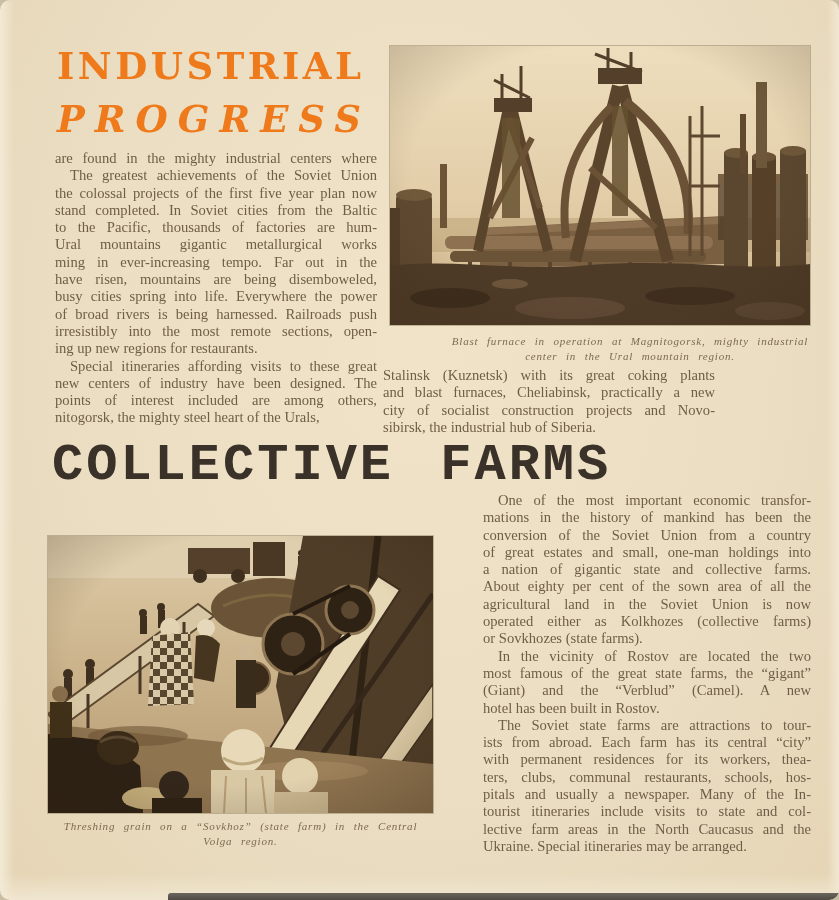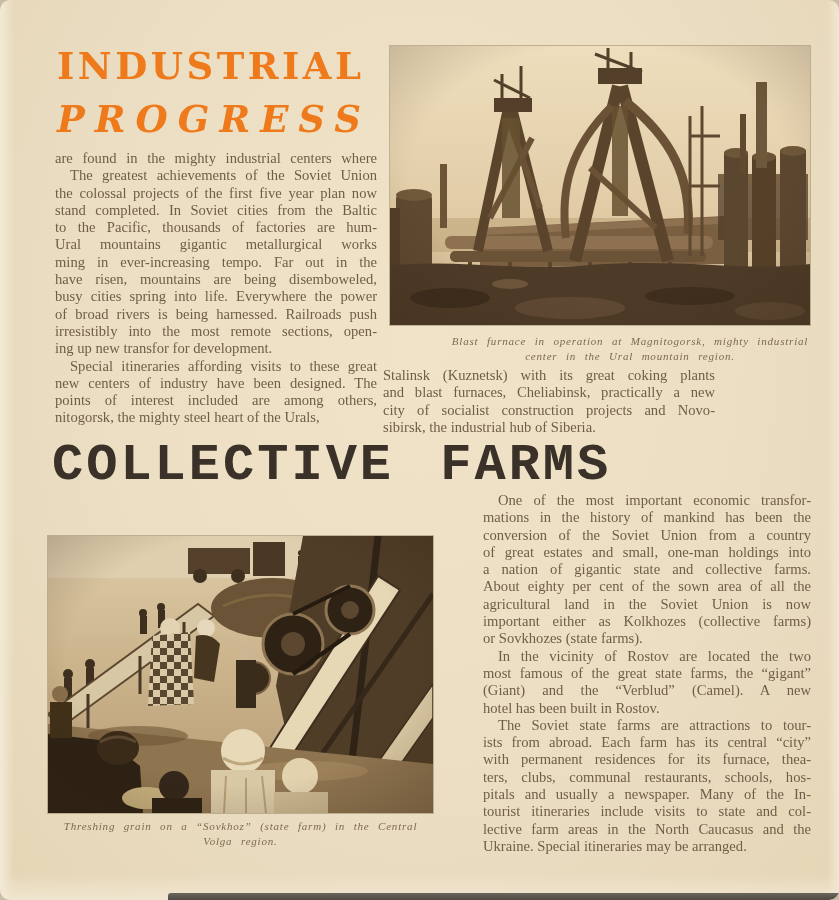--- a/index.html
+++ b/index.html
@@ -70,21 +70,21 @@
         <div class="tline tline-first">The greatest achievements of the Soviet Union</div>
         <div class="tline">the colossal projects of the first five year plan now</div>
         <div class="tline">stand completed. In Soviet cities from the Baltic</div>
         <div class="tline">to the Pacific, thousands of factories are hum-</div>
         <div class="tline">Ural mountains gigantic metallurgical works</div>
         <div class="tline">ming in ever-increasing tempo. Far out in the</div>
         <div class="tline">have risen, mountains are being disemboweled,</div>
         <div class="tline">busy cities spring into life. Everywhere the power</div>
         <div class="tline">of broad rivers is being harnessed. Railroads push</div>
         <div class="tline">irresistibly into the most remote sections, open-</div>
-        <div class="tline tline-last">ing up new transfor for development.</div>
+        <div class="tline tline-last">ing up new regions for restaurants.</div>
       </div>
     <div class="indent para-gap">
         <div class="tline tline-first">Special itineraries affording visits to these great</div>
         <div class="tline">new centers of industry have been designed. The</div>
         <div class="tline">points of interest included are among others,</div>
         <div class="tline tline-last">nitogorsk, the mighty steel heart of the Urals,</div>
       </div>
   </div>
 
   <div class="abs photo photo1">
@@ -275,33 +275,33 @@
 
   <div class="abs col-farms body-text">
     <div class="indent">
         <div class="tline tline-first">One of the most important economic transfor-</div>
         <div class="tline">mations in the history of mankind has been the</div>
         <div class="tline">conversion of the Soviet Union from a country</div>
         <div class="tline">of great estates and small, one-man holdings into</div>
         <div class="tline">a nation of gigantic state and collective farms.</div>
         <div class="tline">About eighty per cent of the sown area of all the</div>
         <div class="tline">agricultural land in the Soviet Union is now</div>
-        <div class="tline">important either as Kolkhozes (collective farms)</div>
+        <div class="tline">operated either as Kolkhozes (collective farms)</div>
         <div class="tline tline-last">or Sovkhozes (state farms).</div>
       </div>
     <div class="indent para-gap">
         <div class="tline tline-first">In the vicinity of Rostov are located the two</div>
         <div class="tline">most famous of the great state farms, the “gigant”</div>
         <div class="tline">(Giant) and the “Verblud” (Camel). A new</div>
         <div class="tline tline-last">hotel has been built in Rostov.</div>
       </div>
     <div class="indent para-gap">
         <div class="tline tline-first">The Soviet state farms are attractions to tour-</div>
         <div class="tline">ists from abroad. Each farm has its central “city”</div>
-        <div class="tline">with permanent residences for its furnace, thea-</div>
+        <div class="tline">with permanent residences for its workers, thea-</div>
         <div class="tline">ters, clubs, communal restaurants, schools, hos-</div>
         <div class="tline">pitals and usually a newspaper. Many of the In-</div>
         <div class="tline">tourist itineraries include visits to state and col-</div>
         <div class="tline">lective farm areas in the North Caucasus and the</div>
         <div class="tline tline-last">Ukraine. Special itineraries may be arranged.</div>
       </div>
   </div>
 
   <div class="abs bottom-strip"></div>
 

